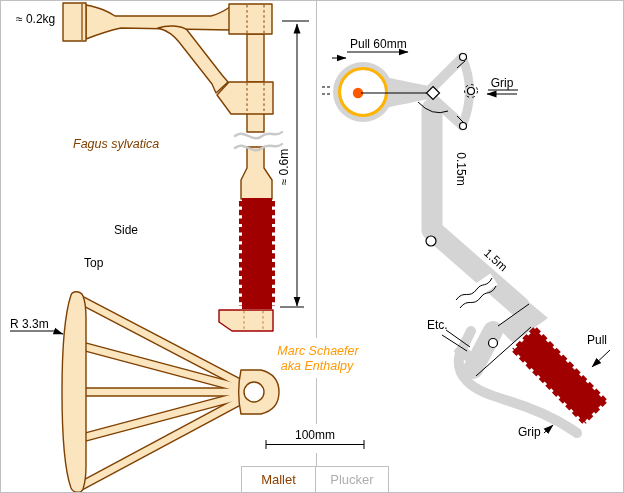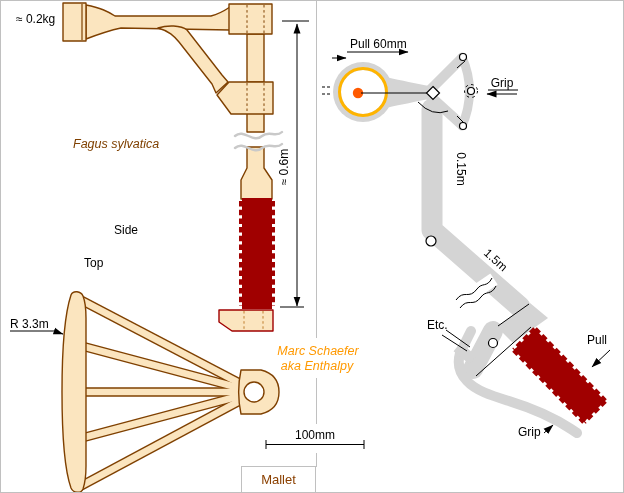--- a/index.html
+++ b/index.html
@@ -228,13 +228,14 @@
 
   <g>
     <text class="lbl" x="314" y="438" text-anchor="middle">100mm</text>
     <line class="ann" x1="265" y1="443.5" x2="363" y2="443.5"></line>
     <line class="ann" x1="265" y1="439" x2="265" y2="448"></line>
     <line class="ann" x1="363" y1="439" x2="363" y2="448"></line>
   </g>
 </svg>
 
 <div class="tab tab-mallet">Mallet</div>
+<div class="tab tab-plucker">Plucker</div>
 </div>
 
 </body></html>

